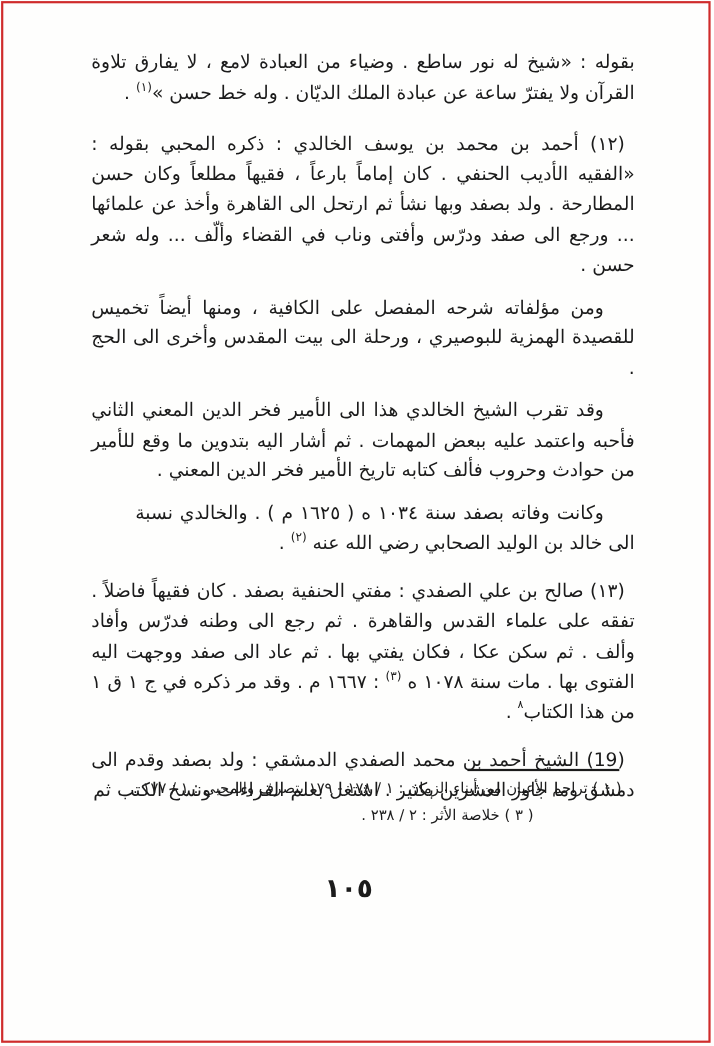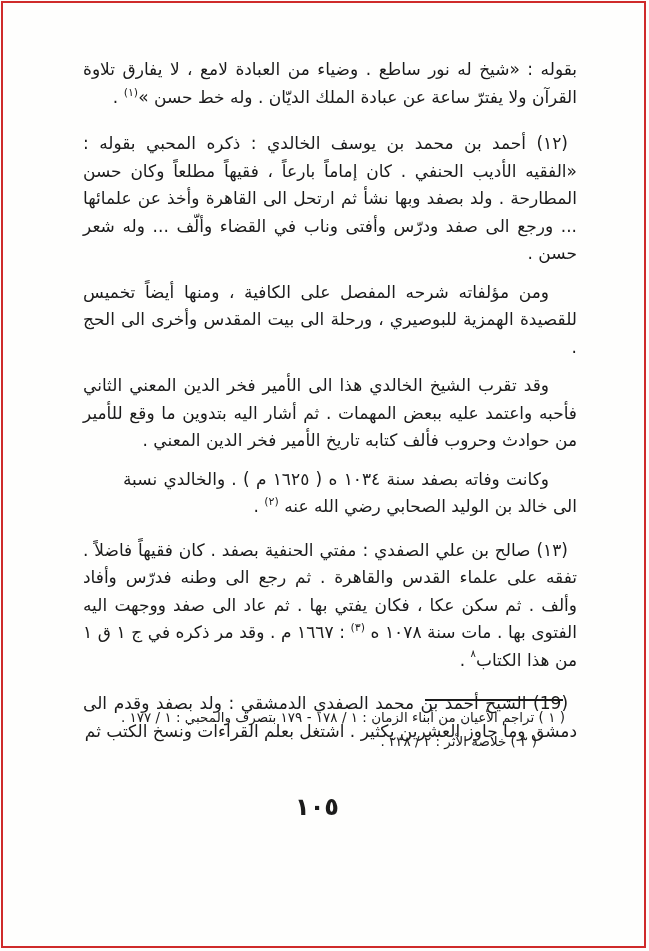--- a/index.html
+++ b/index.html
@@ -16,21 +16,21 @@
     color: #1b1b1b;
   }
   .frame {
     position: absolute;
     top: 1px; left: 1px; right: 3px; bottom: 3px;
     border: 2.5px solid #cf2b2b;
     pointer-events: none;
   }
   .main-text {
     position: absolute;
-    top: 56px; right: 72px;
+    top: 44px; right: 72px;
     width: 494px;
     direction: rtl;
     text-align: justify;
     font-size: 17px;
     line-height: 27.5px;
     letter-spacing: 0.1px;
   }
   .para { margin: 0 0 11px 0; text-indent: 28px; }
   .para.no-indent { text-indent: 0; }
   .para.entry { text-indent: 9px; margin-top: 16px; }
@@ -57,21 +57,21 @@
     position: absolute;
     top: 705px; right: 84px;
     width: 500px;
     direction: rtl;
     text-align: right;
     font-size: 13.5px;
     line-height: 24px;
   }
   .footnote { margin: 0; }
   .footnote.fn-2 { margin-right: 28px; }
-  .footnote.fn-3 { margin-right: 28px; }
+  .footnote.fn-3 { margin-right: 80px; }
   .page-number {
     position: absolute;
     top: 793px; left: 281px;
     width: 72px;
     text-align: center;
     font-size: 24px;
     font-weight: bold;
     direction: rtl;
   }
 </style>

